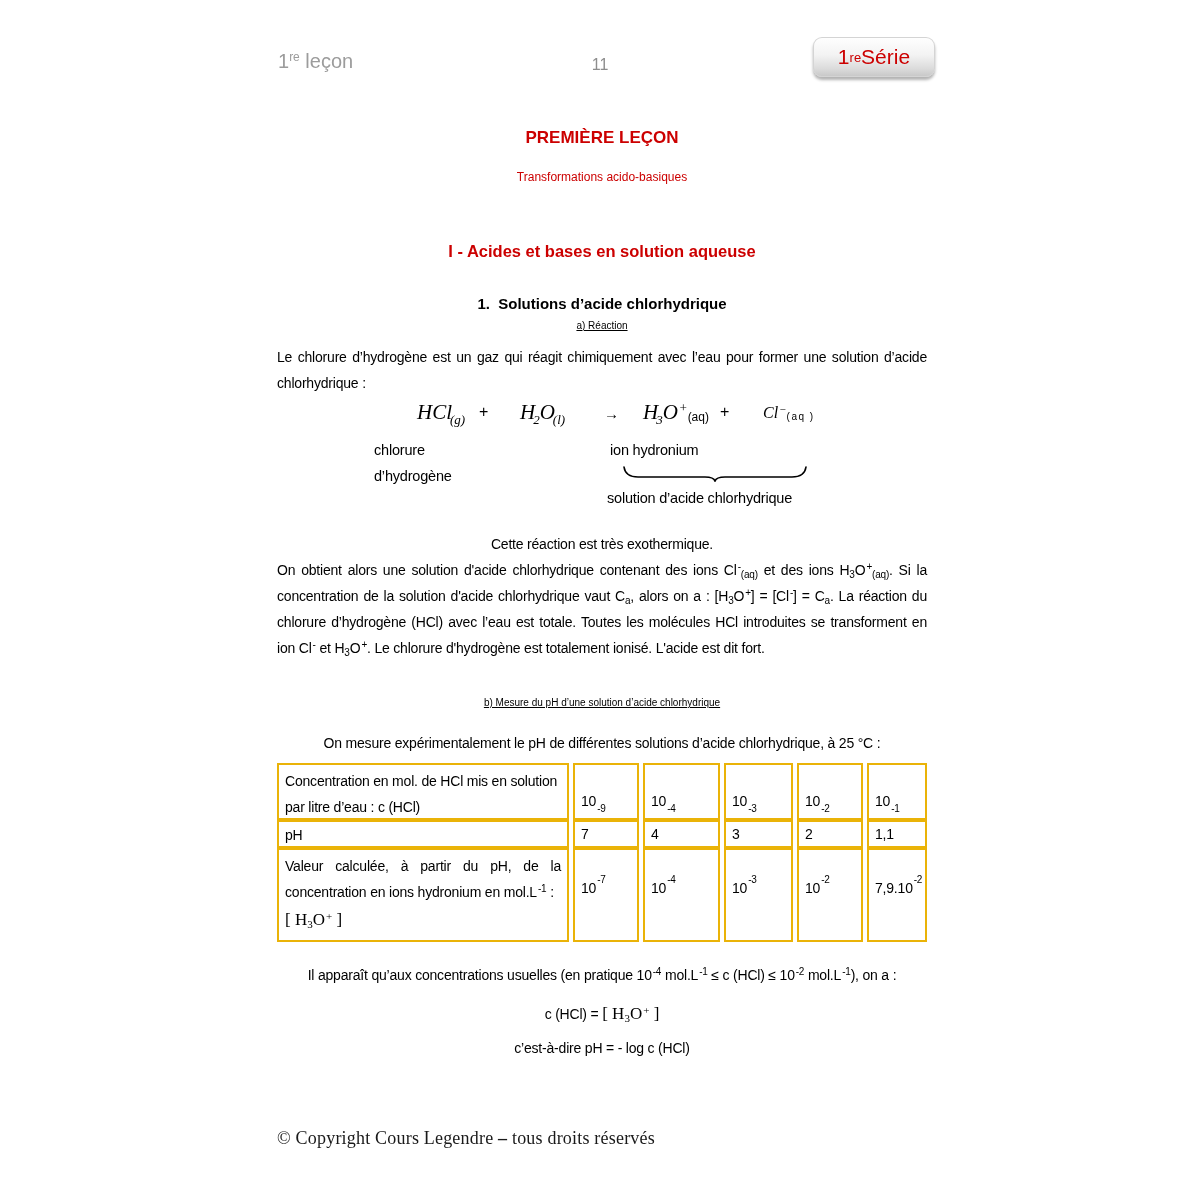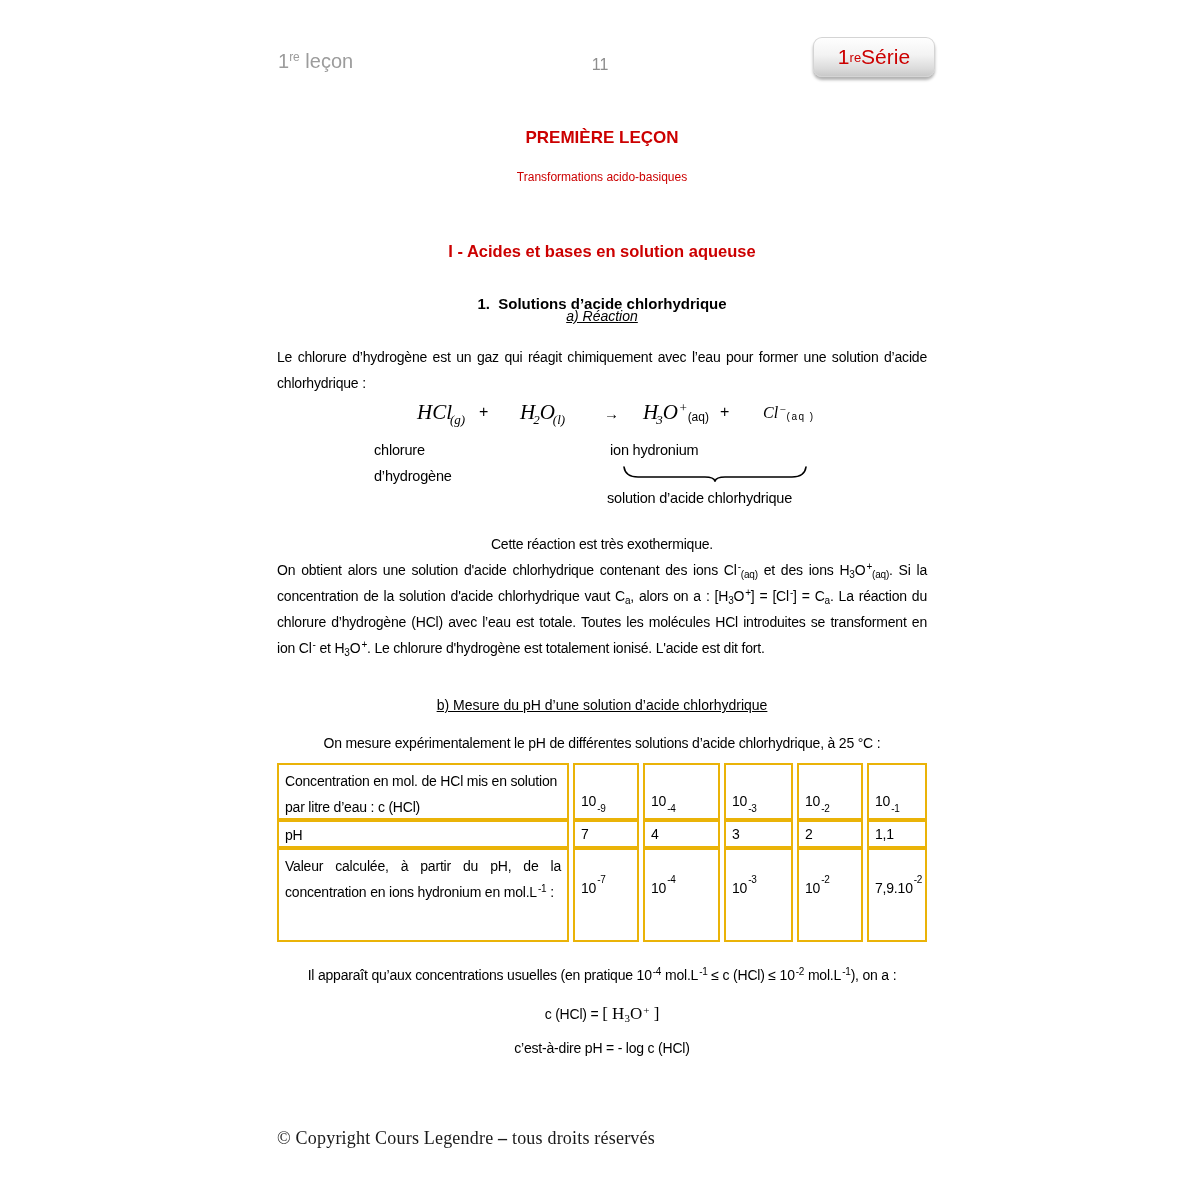--- a/index.html
+++ b/index.html
@@ -19,22 +19,22 @@
     font-size:21px; color:#cc0000;
   }
   .series-badge .hsup { font-size:13px; vertical-align:7px; }
   
   .content { position:absolute; left:277px; top:0; width:650px; }
   .blk { position:absolute; left:0; width:650px;text-align:center; }
   .main-title   { top:128px; text-align:center; font-weight:bold; font-size:17px; color:#cc0000; }
   .subtitle     { top:170px; text-align:center; font-size:12px; color:#cc0000; }
   .section-head { top:242px; font-weight:bold; font-size:16.5px; color:#cc0000; }
   .sub1         { top:295px; font-weight:bold; font-size:15px; }
-  .a-head       { top:308px; font-size:14px; text-decoration:underline;font-style:italic; }
-  .b-head       { top:697px; font-size:14px; text-decoration:underline; }
+  .a-head       { top:320px; font-size:10px; text-decoration:underline; }
+  .b-head       { top:697px; font-size:10px; text-decoration:underline; }
   .para { font-size:14px; line-height:26px; letter-spacing:-0.2px; }
   .just { text-align:justify; }
   .p-intro   { top:344px; }
   .p-exo     { top:531px; }
   .p-obtain  { top:557px; }
   .p-measure { top:730px; }
   .p-usual   { top:962px; }
   .p-chcl    { top:1001px; }
   .p-log     { top:1035px; }
   .sup { font-size:10px; vertical-align:5px; line-height:0; margin-left:1px; }
@@ -171,20 +171,21 @@
         </div>
       <div class="tc tv">
           <span>2</span>
         </div>
       <div class="tc tv">
           <span>1,1</span>
         </div>
 
       <div class="tc tl">
         <div class="just"><span>Valeur calculée, à partir du pH, de la concentration en ions hydronium en mol.L</span><span class="sup">-1</span><span> :</span></div>
+        <div class="formula"><span>[ H</span><span class="sub">3</span><span>O</span><span class="sup">+</span><span> ]</span></div>
       </div>
       <div class="tc tv tv-t">
           <span>10</span>
           <span class="sup">-7</span>
         </div>
       <div class="tc tv tv-t">
           <span>10</span>
           <span class="sup">-4</span>
         </div>
       <div class="tc tv tv-t">

